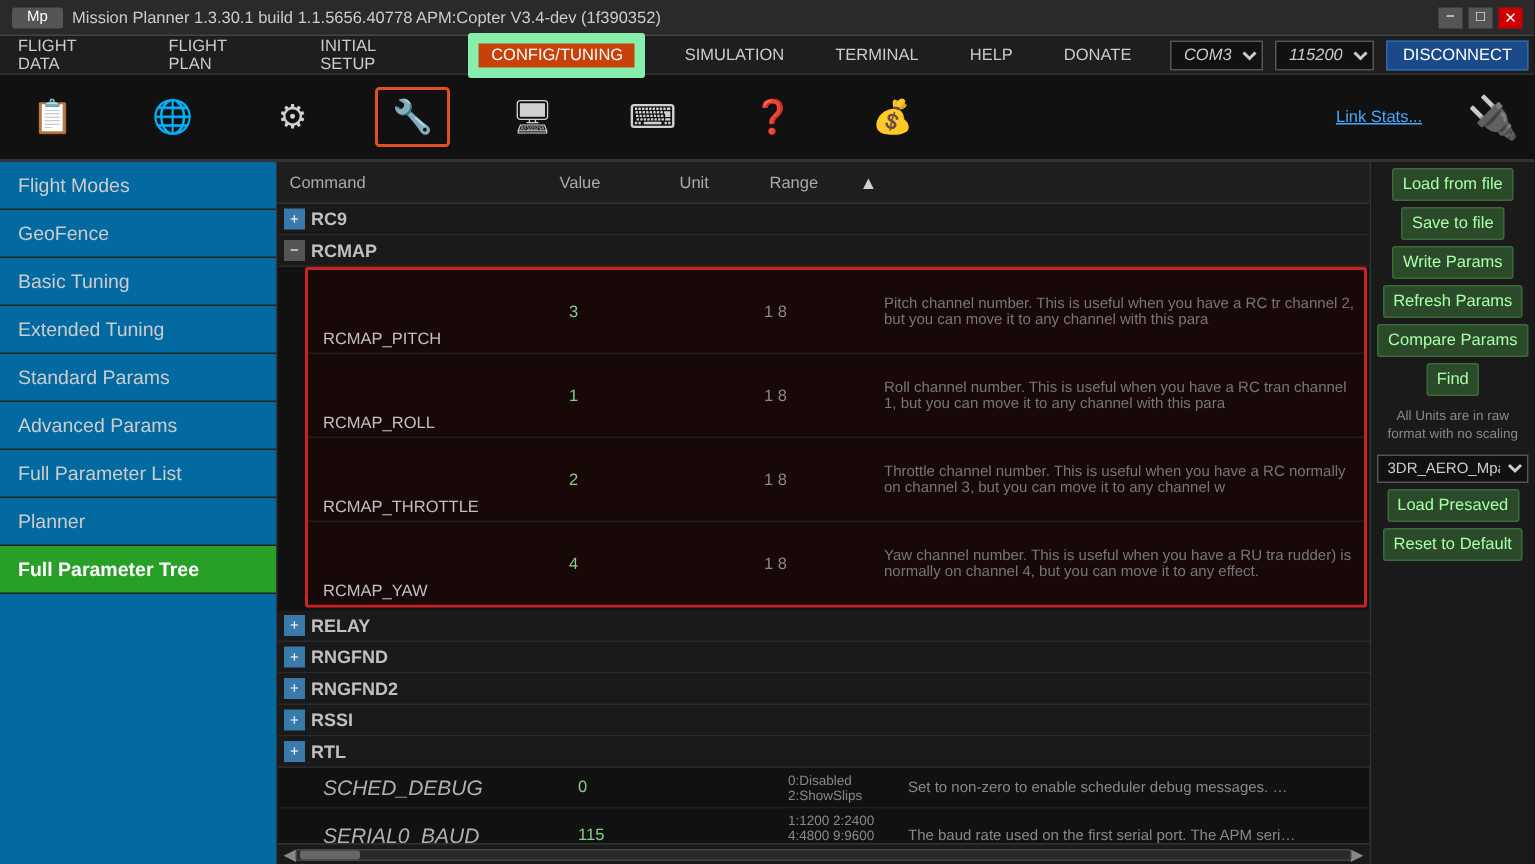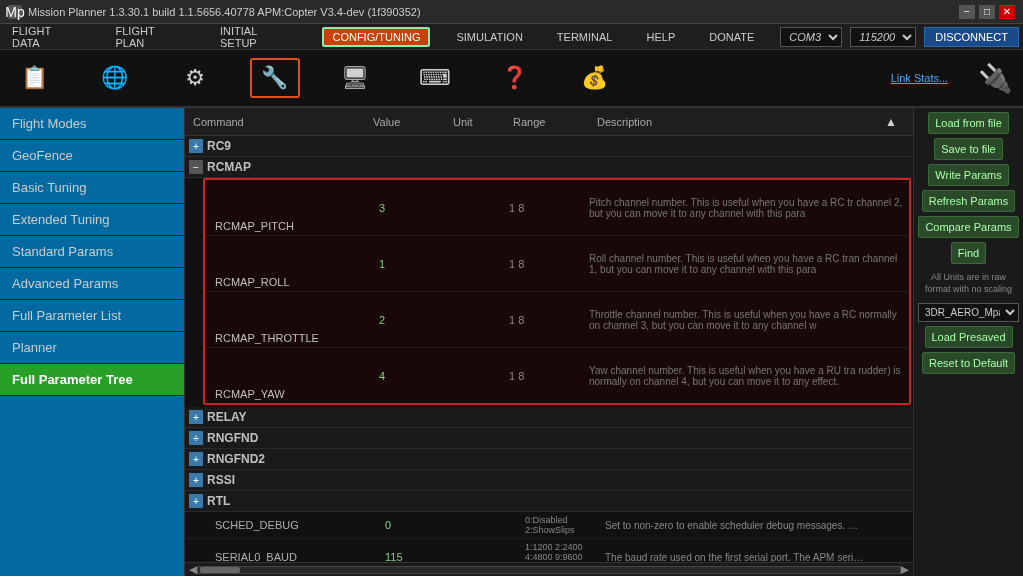--- a/index.html
+++ b/index.html
@@ -1,30 +1,30 @@
 <!DOCTYPE html>
 <html><head>
   <meta charset="utf-8">
   <style>
     * { margin: 0; padding: 0; box-sizing: border-box; }
     body { width: 1023px; height: 576px; background: #1a1a1a; font-family: Arial, sans-serif; font-size: 12px; color: #d0d0d0; overflow: hidden; }
 
     
     .title-bar { background: #2a2a2a; height: 24px; display: flex; align-items: center; justify-content: space-between; padding: 0 8px; border-bottom: 1px solid #444; }
     .title-bar-left { display: flex; align-items: center; gap: 6px; }
-    .title-bar-icon { width: 14px; height: 14px; background: #555; border-radius: 2px; font-size: 14px; display: flex; align-items: center; justify-content: center; color: #fff; }
+    .title-bar-icon { width: 34px; height: 14px; background: #555; border-radius: 2px; font-size: 10px; display: flex; align-items: center; justify-content: center; color: #fff; }
     .title-bar-title { color: #ccc; font-size: 11px; }
     .title-bar-controls { display: flex; gap: 4px; }
     .win-btn { width: 16px; height: 14px; display: flex; align-items: center; justify-content: center; font-size: 10px; cursor: pointer; background: #555; color: #fff; border: none; }
     .win-btn.close { background: #cc0000; }
 
     
     .menu-bar { background: #1e1e1e; height: 26px; display: flex; align-items: center; padding: 0 4px; gap: 18px; border-bottom: 1px solid #333; }
     .menu-item { padding: 2px 8px; font-size: 11px; color: #ccc; cursor: pointer; border-radius: 2px; }
-    .menu-item.active-highlight { background: #c8410a; color: #fff; border: 2px solid #86efac; }
+    .menu-item.active-highlight { background: #c8410a; color: #fff; border: 7px solid #86efac; }
     .menu-right { margin-left: auto; display: flex; align-items: center; gap: 8px; }
     .com-select { background: #111; color: #ccc; border: 1px solid #555; padding: 2px 4px; font-size: 11px; height: 20px; font-style: italic; }
     .disconnect-btn { background: #1a4a8a; color: #fff; border: 1px solid #2a6aaa; padding: 2px 10px; font-size: 11px; cursor: pointer; height: 20px; }
 
     
     .toolbar { background: #111; height: 58px; display: flex; align-items: center; padding: 0 10px; gap: 30px; border-bottom: 2px solid #333; }
     .toolbar-item { display: flex; flex-direction: column; align-items: center; gap: 2px; cursor: pointer; min-width: 50px; }
     .toolbar-item.active-tool { border: 2px solid #e05020; padding: 2px 6px; border-radius: 3px; }
     .toolbar-icon { width: 32px; height: 32px; display: flex; align-items: center; justify-content: center; font-size: 22px; }
     .toolbar-right { margin-left: auto; display: flex; flex-direction: column; align-items: center; }
@@ -40,37 +40,37 @@
     .sidebar-item.highlighted { background: #28a028; color: #fff; font-weight: bold; }
 
     
     .content { flex: 1; display: flex; flex-direction: column; background: #111; overflow: hidden; }
 
     
     .table-header { display: flex; align-items: center; background: #1e1e1e; padding: 4px 8px; border-bottom: 1px solid #333; height: 28px; }
     .col-command { width: 180px; color: #aaa; font-size: 11px; }
     .col-value { width: 80px; color: #aaa; font-size: 11px; }
     .col-unit { width: 60px; color: #aaa; font-size: 11px; }
-    .col-range { width: 84px; color: #aaa; font-size: 11px; }
+    .col-range { width: 60px; color: #aaa; font-size: 11px; }
     .col-desc { flex: 1; color: #aaa; font-size: 11px; }
     .col-expand { width: 20px; }
 
     
     .table-body { flex: 1; overflow-y: auto; overflow-x: hidden; }
     .table-body::-webkit-scrollbar { width: 12px; background: #2a2a2a; }
     .table-body::-webkit-scrollbar-thumb { background: #555; }
 
     
     .group-row { display: flex; align-items: center; padding: 3px 4px; background: #1a1a1a; border-bottom: 1px solid #2a2a2a; cursor: pointer; }
     .group-icon { width: 14px; height: 14px; background: #3a7aaa; display: flex; align-items: center; justify-content: center; font-size: 10px; color: #fff; margin-right: 4px; flex-shrink: 0; }
     .group-name { color: #c0c0c0; font-size: 12px; font-weight: bold; }
 
     
     .param-row { display: flex; align-items: center; padding: 3px 4px 3px 20px; border-bottom: 1px solid #1e1e1e; }
-    .param-name { width: 180px; color: #b0b0b0; font-size: 11px; padding-left: 10px; }
+    .param-name { width: 180px; color: #b0b0b0; font-size: 14px; padding-left: 10px; font-style: italic; }
     .param-value { width: 80px; color: #88cc88; font-size: 11px; }
     .param-unit { width: 60px; color: #888; font-size: 11px; }
     .param-range { width: 80px; color: #888; font-size: 11px; }
     .param-desc { flex: 1; color: #888; font-size: 10px; overflow: hidden; text-overflow: ellipsis; white-space: nowrap; max-width: 260px; }
 
     
     .right-panel { width: 110px; background: #1a1a1a; border-left: 1px solid #333; display: flex; flex-direction: column; gap: 4px; padding: 4px 4px; flex-shrink: 0; align-items: center; }
     .panel-btn { background: #2a4a2a; color: #aaffaa; border: 1px solid #3a6a3a; padding: 4px 6px; font-size: 11px; cursor: pointer; text-align: center; border-radius: 2px; }
     .panel-note { color: #888; font-size: 9px; text-align: center; line-height: 1.3; margin-top: 4px; }
     .panel-select { background: #111; color: #ccc; border: 1px solid #555; font-size: 10px; width: 100%; padding: 2px; margin-top: 4px; }
@@ -172,21 +172,20 @@
     <div class="sidebar-item highlighted">Full Parameter Tree</div>
   </div>
 
   <div class="content">
 
     <div class="table-header">
       <span class="col-command">Command</span>
       <span class="col-value">Value</span>
       <span class="col-unit">Unit</span>
       <span class="col-range">Range</span>
-      <span class="col-desc">Description</span>
       <span class="col-expand">▲</span>
     </div>
 
     <div class="table-body">
 
       <div class="group-row">
         <div class="group-icon">+</div>
         <span class="group-name">RC9</span>
       </div>
 

